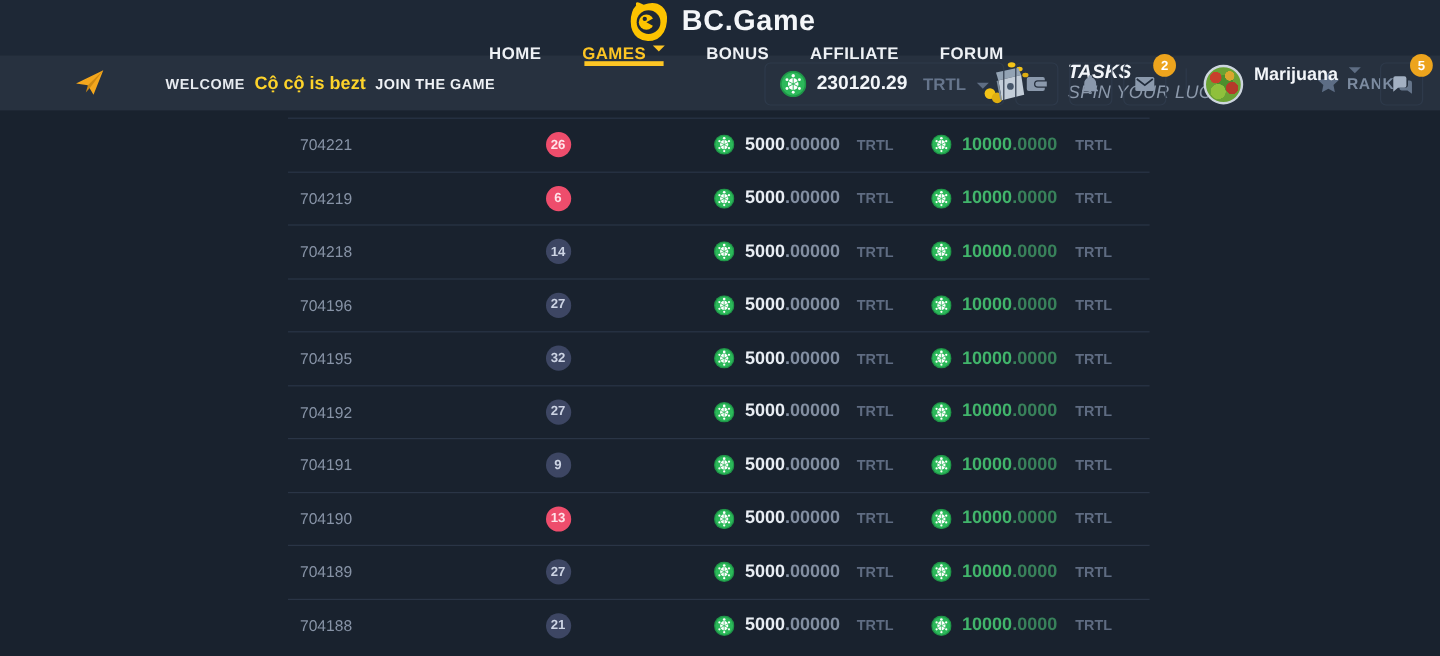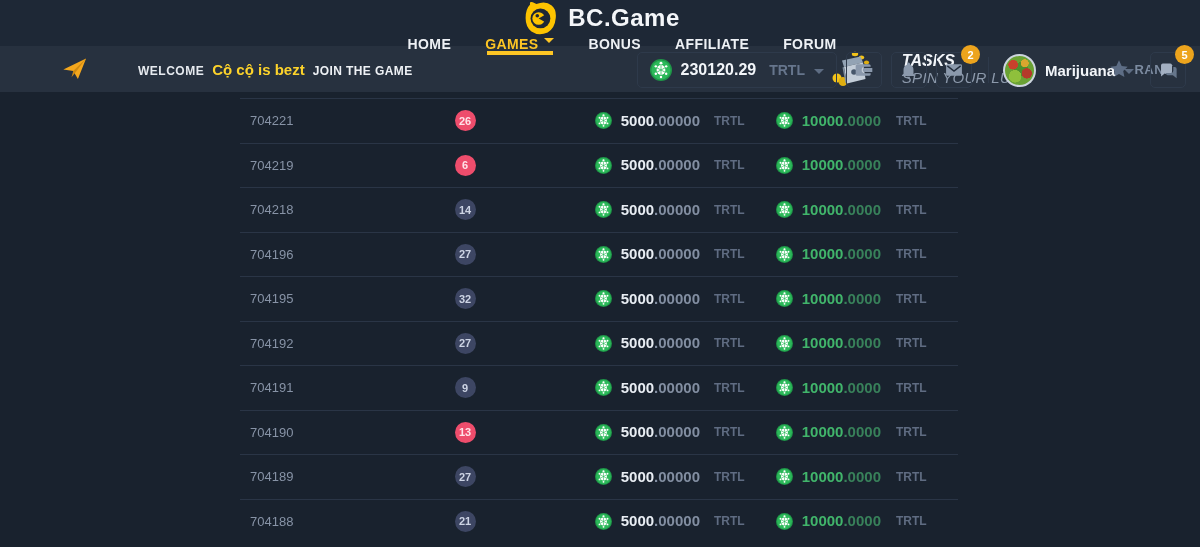--- a/index.html
+++ b/index.html
@@ -19,34 +19,34 @@
   .chev { width:0; height:0; border-left:5px solid transparent; border-right:5px solid transparent; border-top:5px solid #fdc524; margin-top:2px; }
   .chev.gray { border-top-color:#5e6d83; }
 
   .header-right { margin-left:auto; display:flex; align-items:center; }
   .balance-box { display:flex; align-items:center; gap:9px; border:1px solid #2e3a4b; border-radius:5px; height:36px; padding:0 12px; cursor:pointer; }
   .balance-amount { color:#f2f5f9; font-size:16px; font-weight:bold; }
   .balance-cur { color:#66758c; font-size:14px; font-weight:bold; margin-left:4px; }
   .icon-btn { width:36px; height:36px; border:1px solid #2e3a4b; border-radius:5px; display:flex; align-items:center; justify-content:center; margin-left:9px; position:relative; cursor:pointer; }
   .count-badge { position:absolute; top:-8px; right:-9px; min-width:19px; height:19px; border-radius:50%; background:#eda41d; color:#fff; font-size:11px; font-weight:bold; display:flex; align-items:center; justify-content:center; }
   .v-div { width:1px; height:26px; background:#2e3a4b; margin:0 14px 0 16px; }
-  .user { display:flex; align-items:center; gap:9px; cursor:pointer; }
+  .user { display:flex; gap:9px; cursor:pointer; }
   .avatar { width:33px; height:33px; border-radius:50%; border:2px solid #cdd5de;
     background:
       radial-gradient(circle at 28% 30%, #c8402c 0 16%, transparent 17%),
       radial-gradient(circle at 68% 25%, #d9a62e 0 13%, transparent 14%),
       radial-gradient(circle at 75% 60%, #b53a2a 0 18%, transparent 19%),
       radial-gradient(circle at 35% 70%, #8fc03c 0 22%, transparent 23%),
       radial-gradient(circle at 55% 45%, #4c8f2d 0 30%, transparent 31%),
       #6aa234; }
   .user-name { color:#f2f5f9; font-size:15px; font-weight:bold; }
   .chat-btn { margin-left:16px; }
 
   
-  .announce { height:46px; background:#27313f; display:flex; align-items:center; padding:0 20px 0 60px; position:relative; z-index:2; }
+  .announce { height:46px; background:#27313f; display:flex; align-items:center; padding:0 32px 0 60px; position:relative; z-index:2; }
   .announce-text { display:flex; align-items:baseline; gap:8px; margin-left:48px; }
   .w1 { color:#e6eaef; font-size:12px; font-weight:bold; letter-spacing:0.5px; }
   .w2 { color:#fdd32b; font-size:15px; font-weight:bold; }
   .w3 { color:#eef1f5; font-size:12px; font-weight:bold; letter-spacing:0.4px; }
   .announce-right { margin-left:auto; display:flex; align-items:center; }
   .tasks { display:flex; align-items:center; gap:26px; cursor:pointer; }
   .tasks-title { color:#f2f5f9; font-size:16px; font-weight:bold; font-style:italic; line-height:17px; }
   .tasks-sub { color:#8c99ab; font-size:15px; font-style:italic; letter-spacing:0.3px; }
   .rank { display:flex; align-items:center; gap:4px; margin-left:76px; margin-right:6px; cursor:pointer; }
   .rank-label { color:#7c8ba0; font-size:13px; font-weight:bold; letter-spacing:0.5px; }

